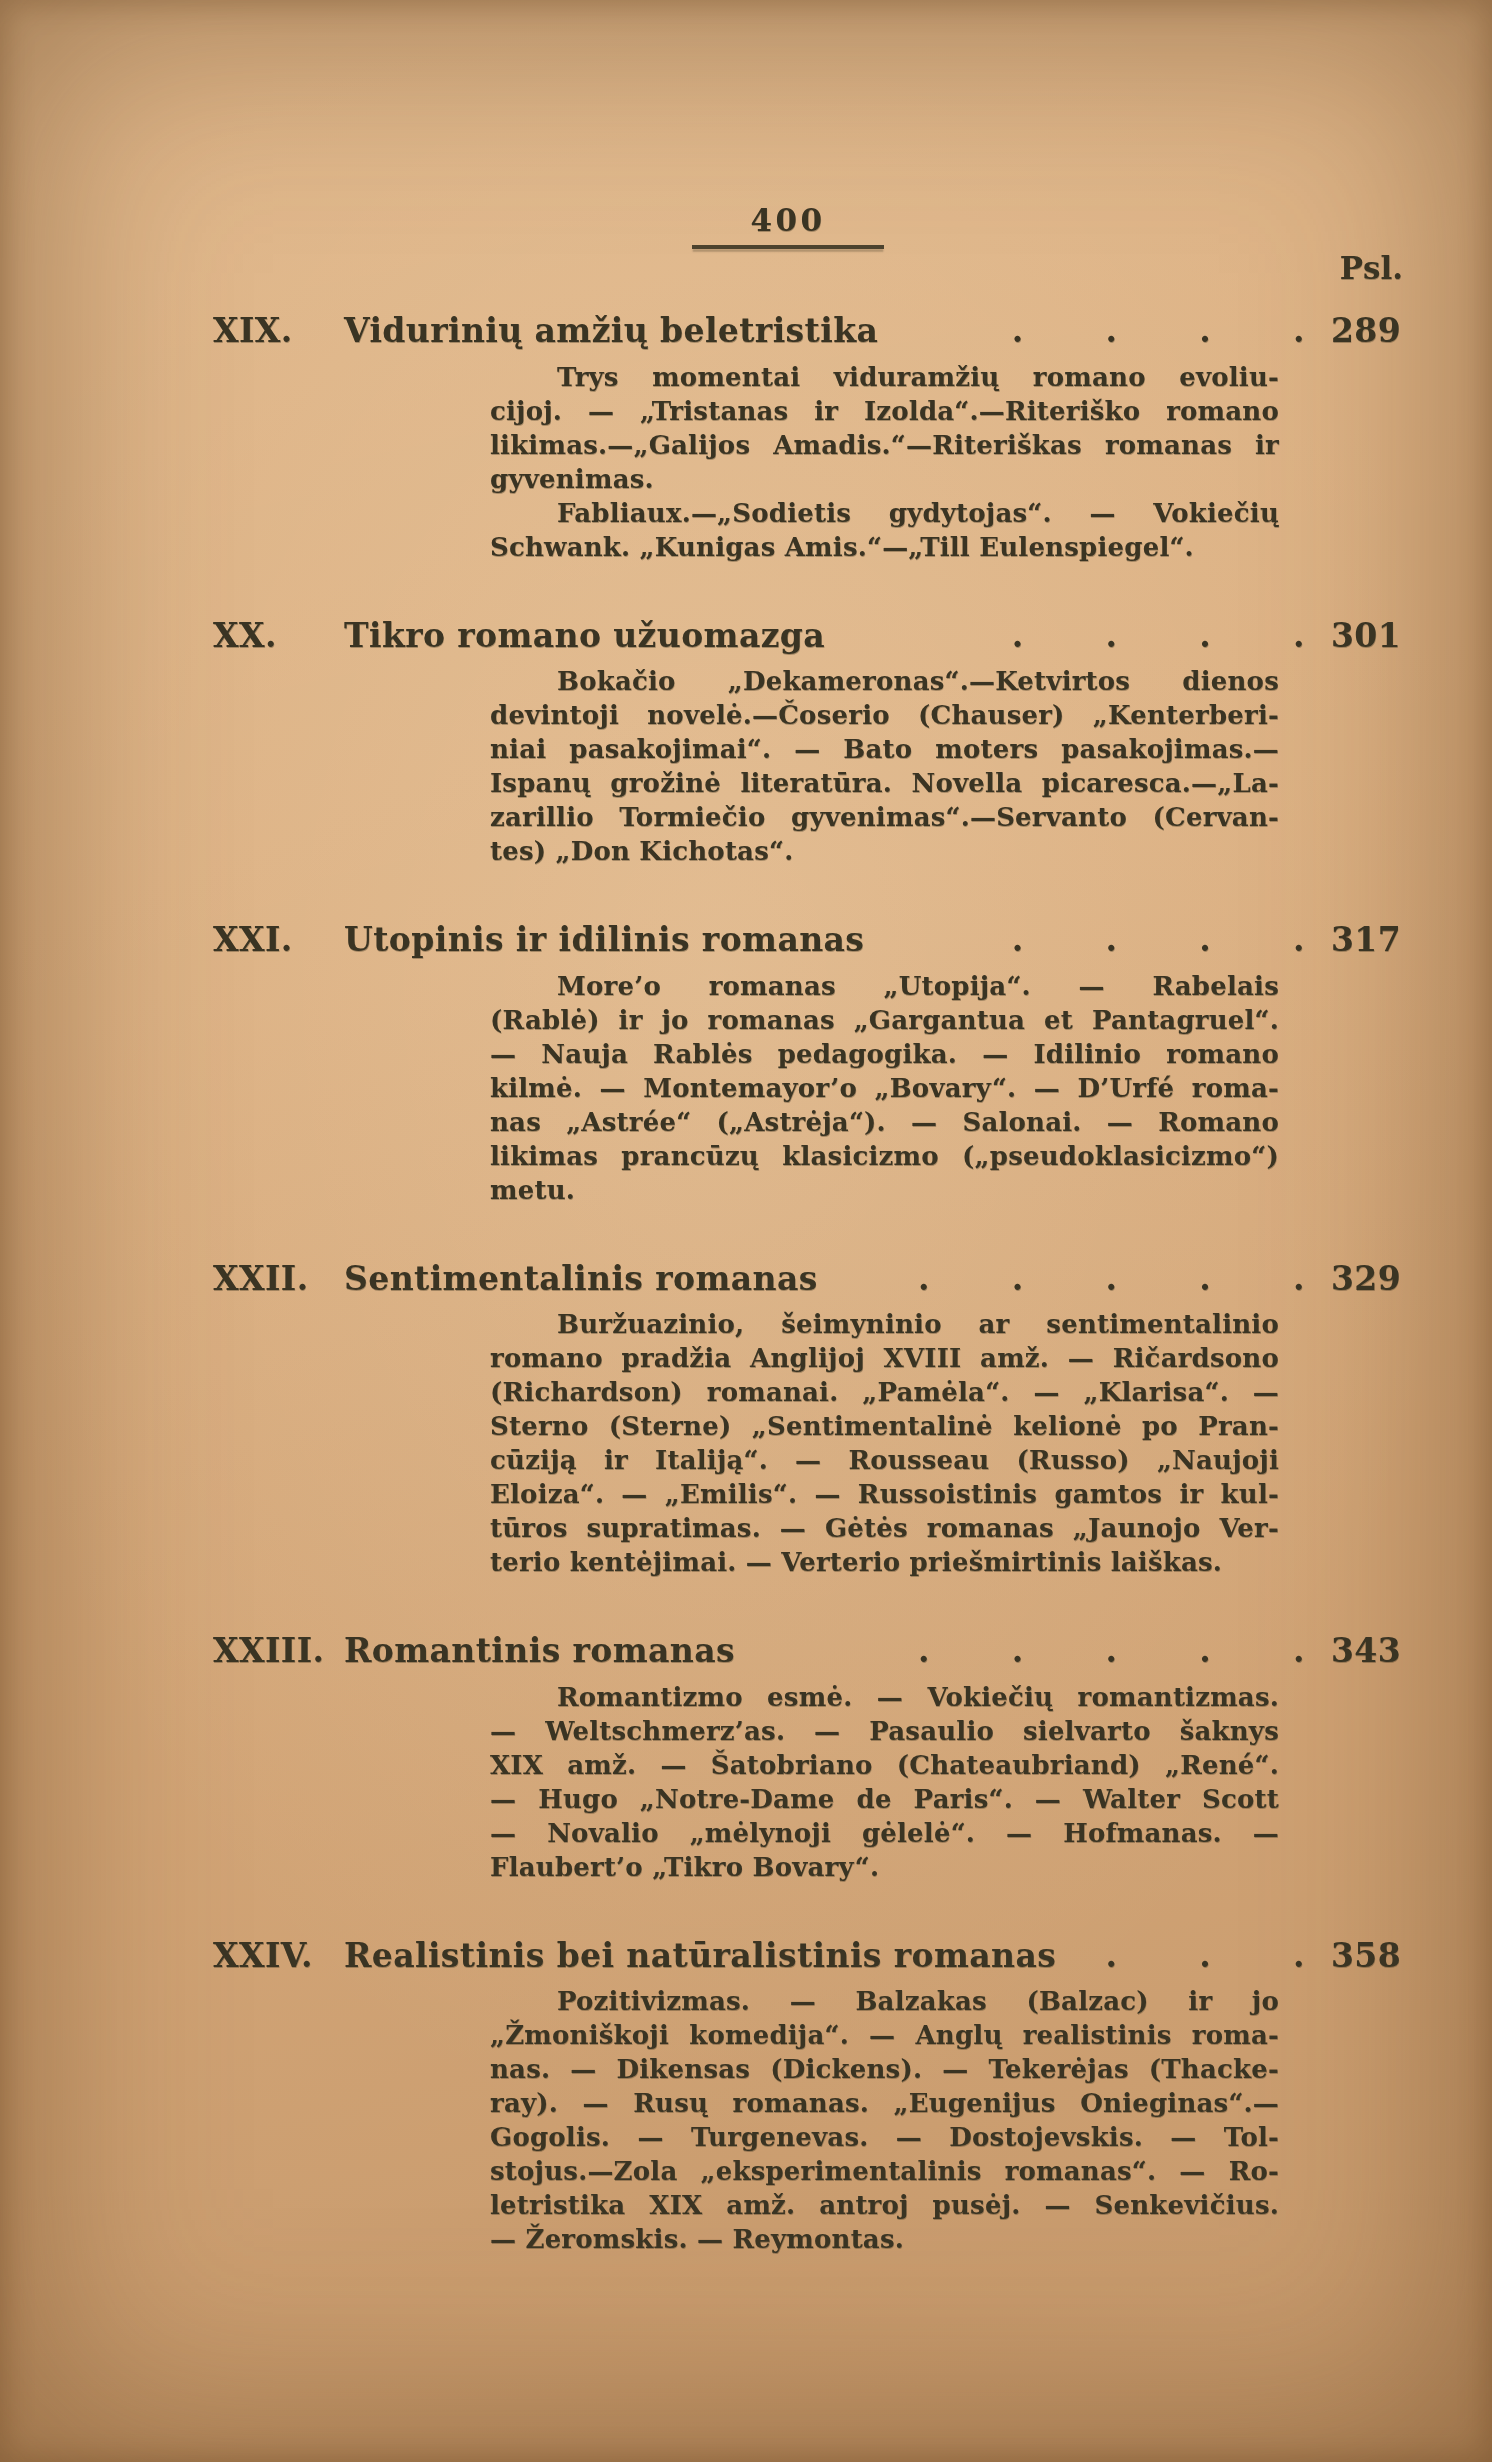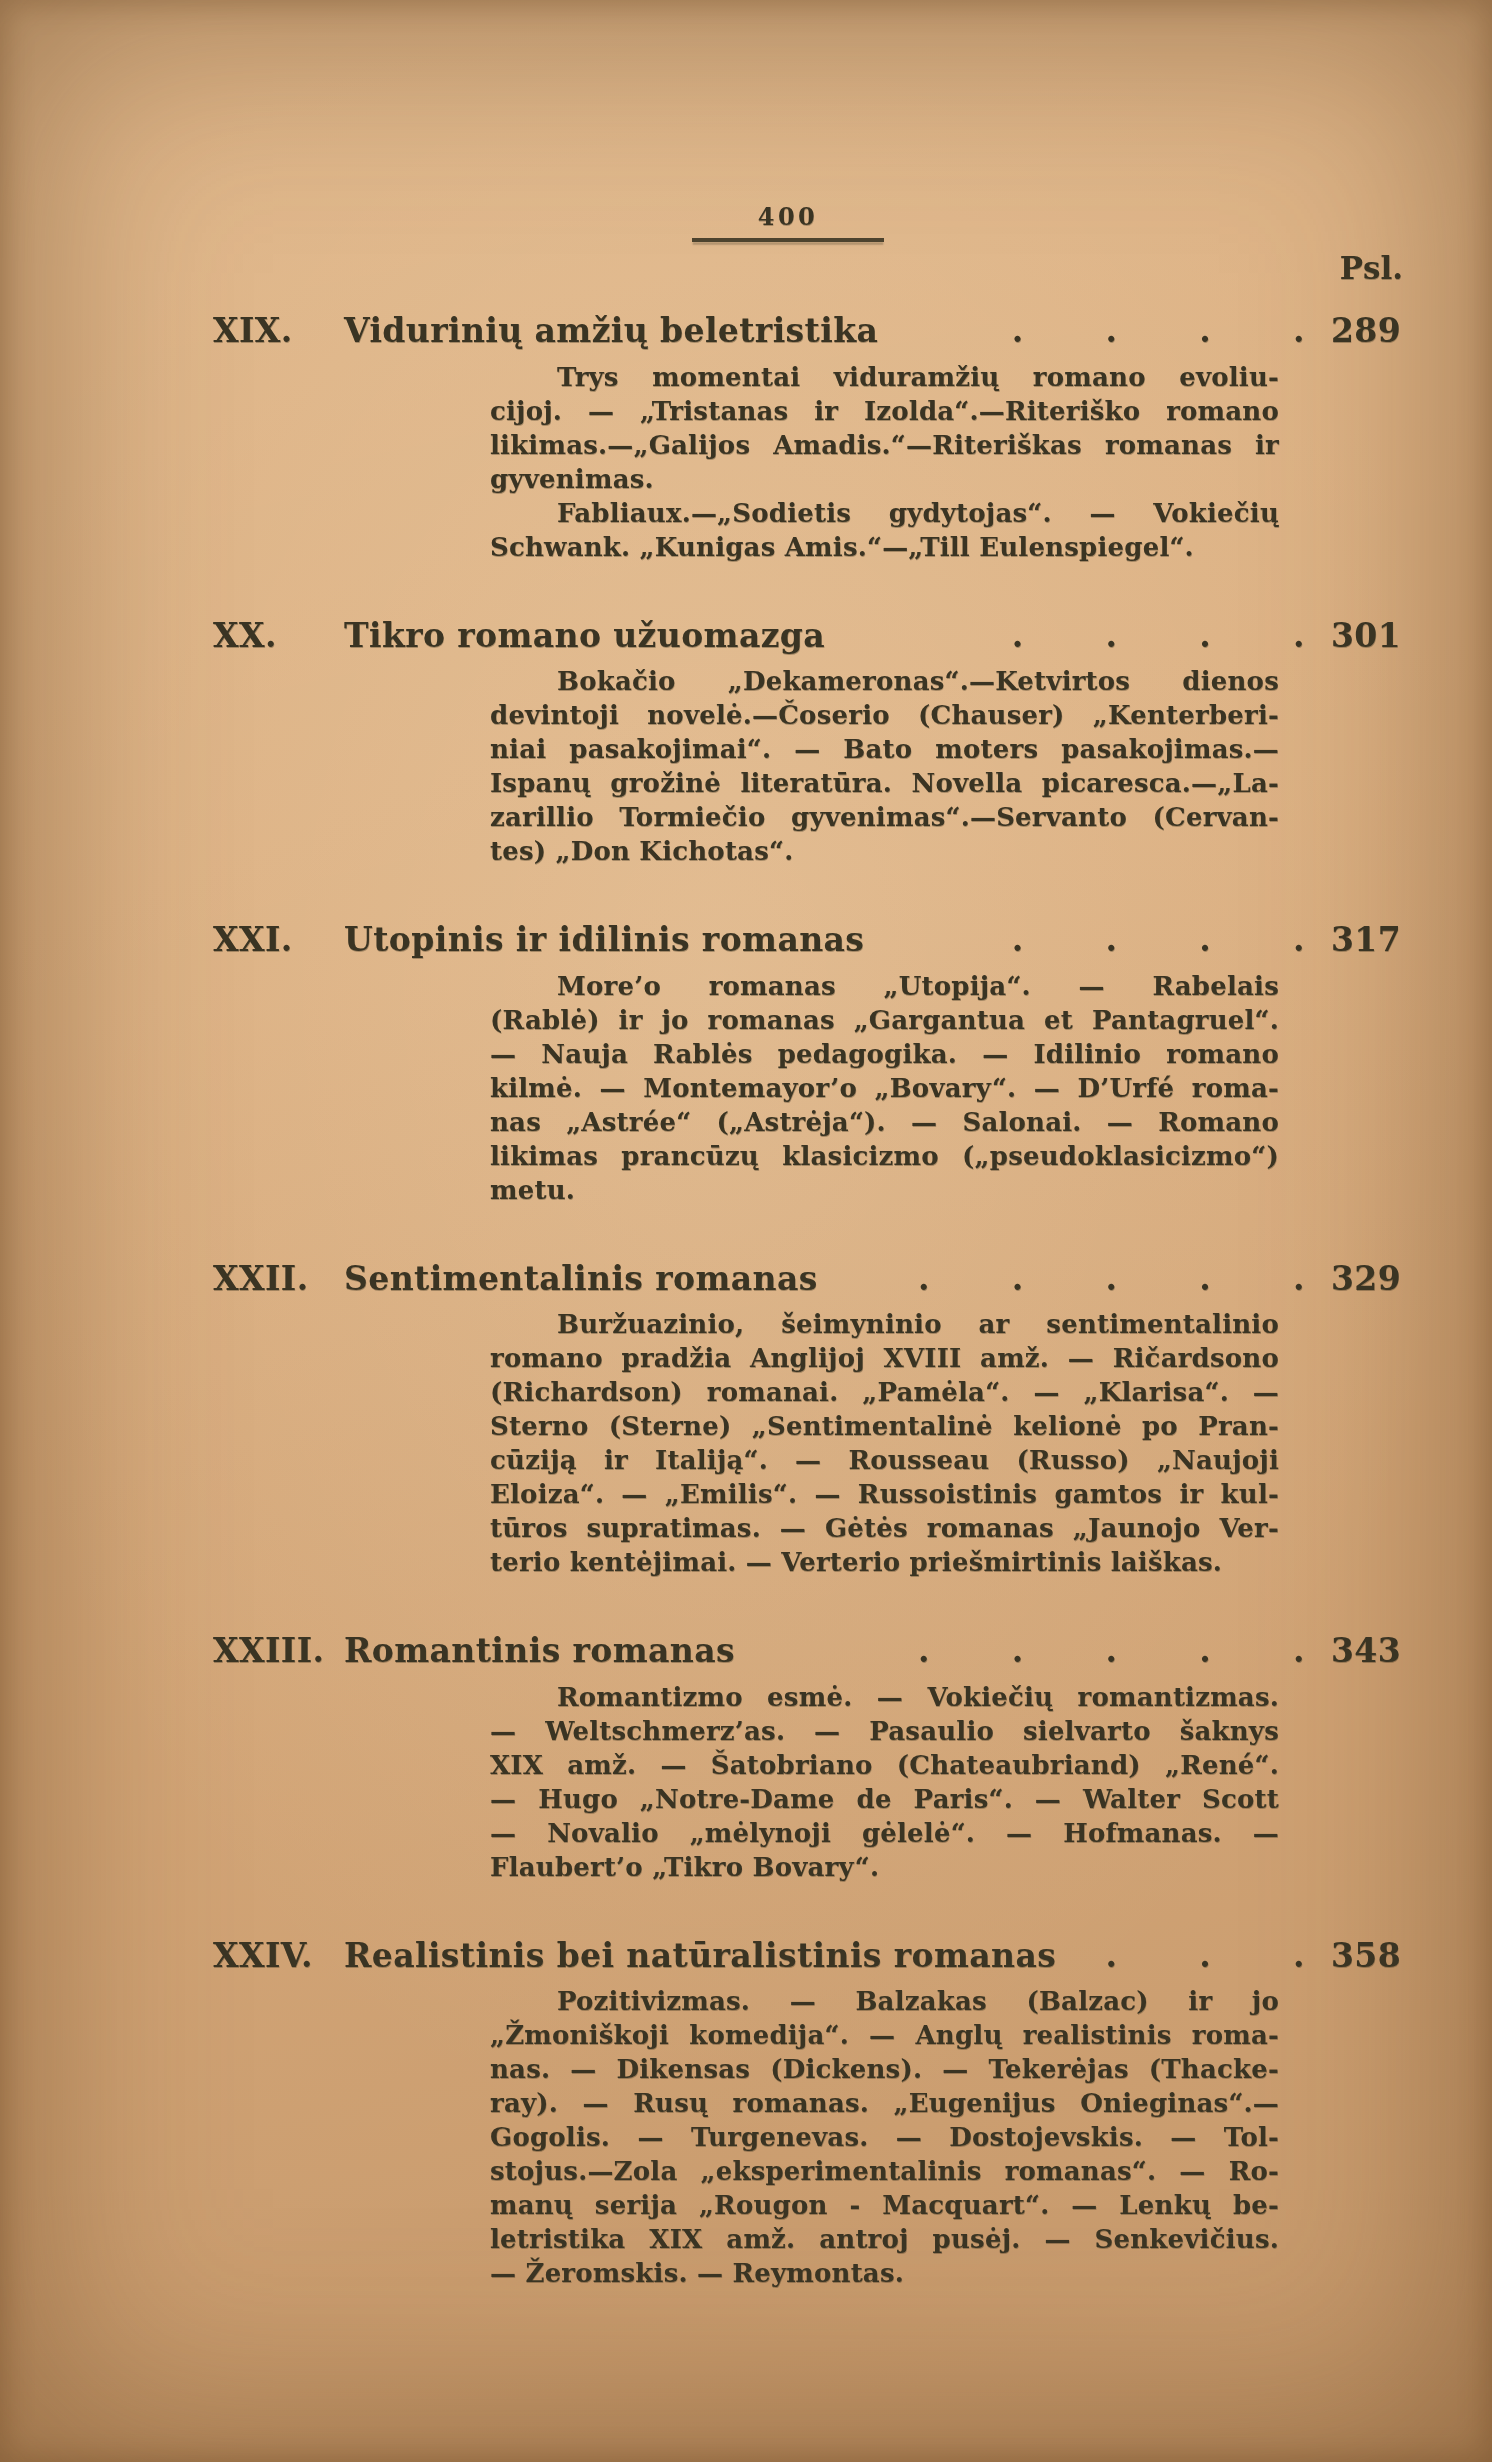--- a/index.html
+++ b/index.html
@@ -15,21 +15,21 @@
     font-family:"DejaVu Serif","Liberation Serif",serif;
     color:#3a3423;
   }
   .ink{ text-shadow:0.4px 0.6px 0 rgba(58,50,30,0.35); }
 
   
   .folio{
     position:absolute; top:202px; left:692px; width:192px;
     text-align:center;
   }
-  .folio-num{ font-size:24px; letter-spacing:3.5px; font-weight:bold; }
+  .folio-num{ font-size:31px; letter-spacing:3.5px; font-weight:bold; }
   .folio-rule{
     margin-top:7px; height:0;
     border-bottom:4.3px solid rgba(56,50,33,0.88);
     box-shadow:0 3.5px 1.4px -0.7px rgba(56,50,33,0.30);
   }
   .psl{
     position:absolute; top:250px; right:89px;
     font-size:31px; font-weight:bold;
   }
 
@@ -181,21 +181,20 @@
       <span class="pnum">358</span>
     </div>
     <div class="desc ink">
           <div>
             <div class="line pfirst">Pozitivizmas. — Balzakas (Balzac) ir jo</div>
             <div class="line">„Žmoniškoji komedija“. — Anglų realistinis roma-</div>
             <div class="line">nas. — Dikensas (Dickens). — Tekerėjas (Thacke-</div>
             <div class="line">ray). — Rusų romanas. „Eugenijus Onieginas“.—</div>
             <div class="line">Gogolis. — Turgenevas. — Dostojevskis. — Tol-</div>
             <div class="line">stojus.—Zola „eksperimentalinis romanas“. — Ro-</div>
-            <div class="line">manų serija „Rougon - Macquart“. — Lenkų be-</div>
             <div class="line">letristika XIX amž. antroj pusėj. — Senkevičius.</div>
             <div class="line plast">— Žeromskis. — Reymontas.</div>
           </div>
         </div>
   </section>
 </main>
 </div>
 
 
 </body></html>

